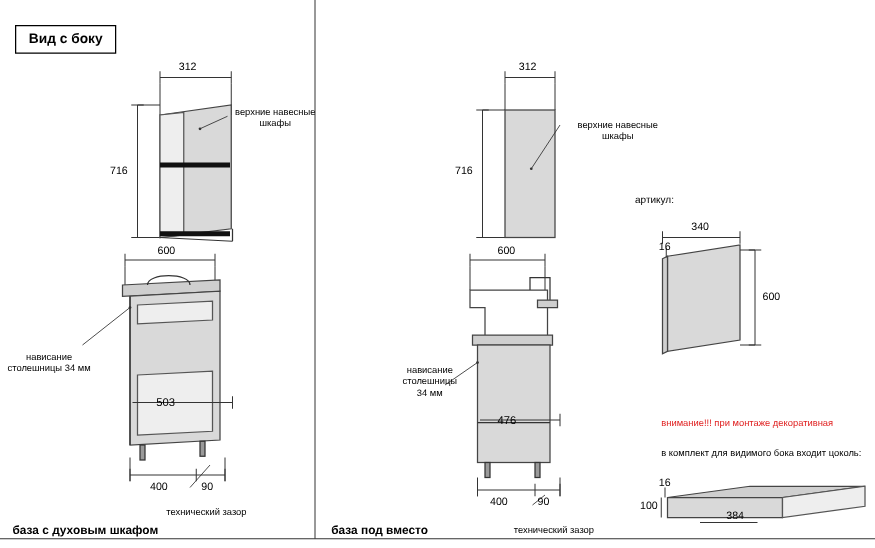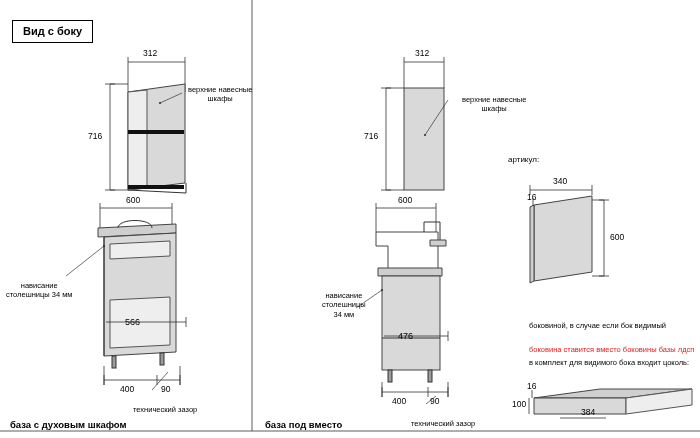--- a/index.html
+++ b/index.html
@@ -183,21 +183,21 @@
   <div class="abs title-box" style="left:12px;top:20px;">Вид с боку</div>
 
   <div class="abs dim" style="left:143px;top:48px;">312</div>
   <div class="abs dim" style="left:88px;top:131px;">716</div>
   <div class="abs lbl" style="left:188px;top:85px;">верхние навесные
 шкафы</div>
 
   <div class="abs dim" style="left:126px;top:195px;">600</div>
   <div class="abs lbl" style="left:6px;top:281px;">нависание
 столешницы 34 мм</div>
-  <div class="abs dim dim-big" style="left:125px;top:317px;">566</div>
+  <div class="abs dim dim-big" style="left:125px;top:317px;">503</div>
   <div class="abs dim" style="left:120px;top:384px;">400</div>
   <div class="abs dim" style="left:161px;top:384px;">90</div>
   <div class="abs lbl" style="left:133px;top:405px;">технический зазор</div>
   <div class="abs caption" style="left:10px;top:419px;">база с духовым шкафом</div>
 
   <div class="abs dim" style="left:415px;top:48px;">312</div>
   <div class="abs dim" style="left:364px;top:131px;">716</div>
   <div class="abs lbl" style="left:462px;top:95px;">верхние навесные
 шкафы</div>
 
@@ -209,21 +209,20 @@
   <div class="abs dim" style="left:392px;top:396px;">400</div>
   <div class="abs dim" style="left:430px;top:396px;">90</div>
   <div class="abs lbl" style="left:411px;top:419px;">технический зазор</div>
   <div class="abs caption" style="left:265px;top:419px;">база под вместо</div>
 
   <div class="abs lbl" style="left:508px;top:155px;font-size:8px;">артикул:</div>
   <div class="abs dim" style="left:553px;top:176px;">340</div>
   <div class="abs dim" style="left:527px;top:192px;">16</div>
   <div class="abs dim" style="left:610px;top:232px;">600</div>
 
-  <div class="abs lbl" style="left:529px;top:321px;">боковиной, в случае если бок видимый</div>
-  <div class="abs lbl red" style="left:529px;top:345px;">боковина ставится вместо боковины базы лдсп</div>
+  <div class="abs lbl red" style="left:529px;top:334px;">внимание!!! при монтаже декоративная</div>
   <div class="abs lbl" style="left:529px;top:358px;">в комплект для видимого бока входит цоколь:</div>
 
   <div class="abs dim" style="left:527px;top:381px;">16</div>
   <div class="abs dim" style="left:512px;top:399px;">100</div>
   <div class="abs dim" style="left:581px;top:407px;text-align:center;">384</div>
 
 </div>
 
 </body></html>

